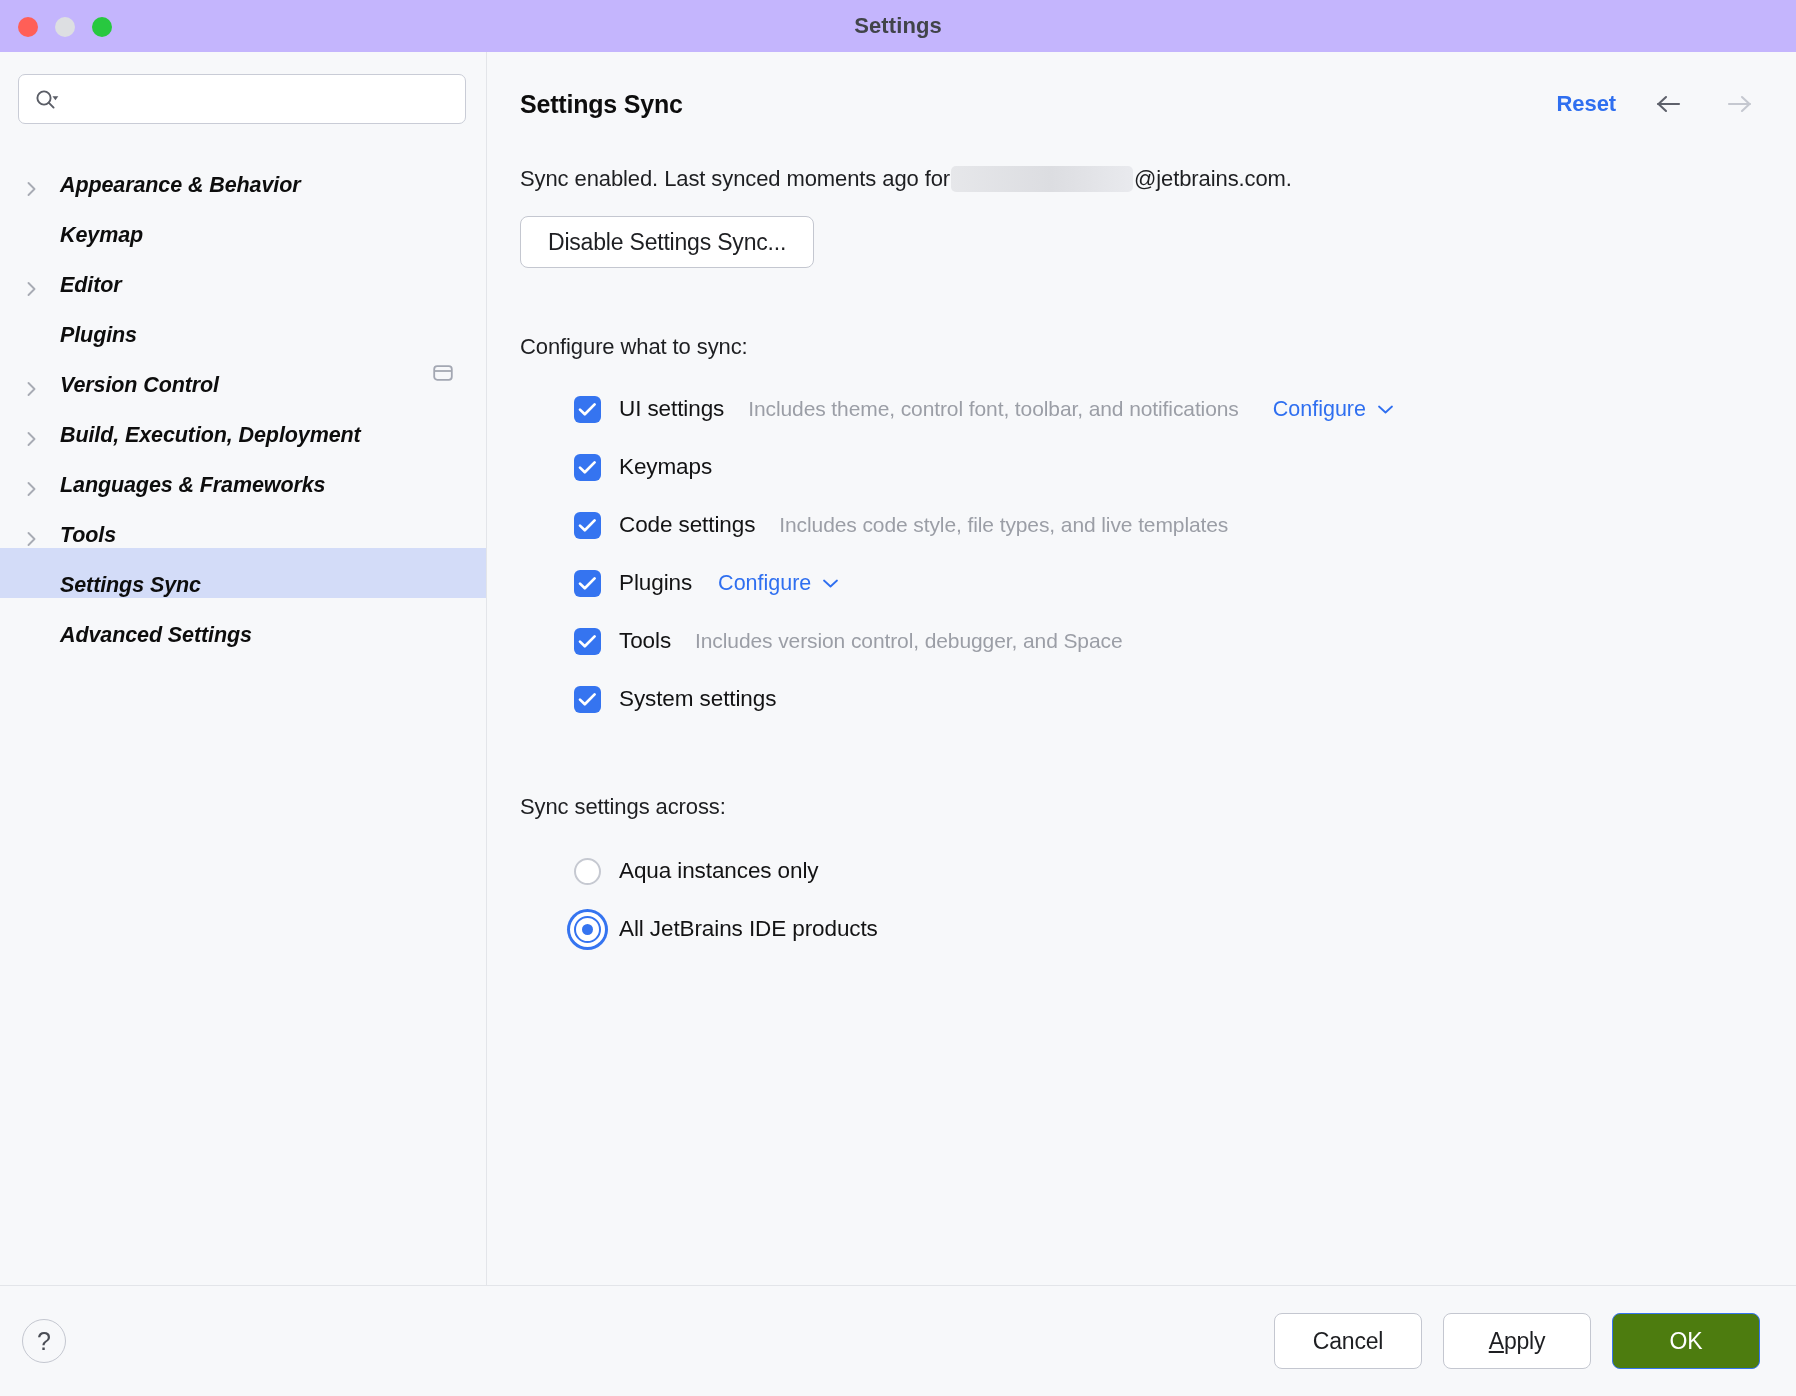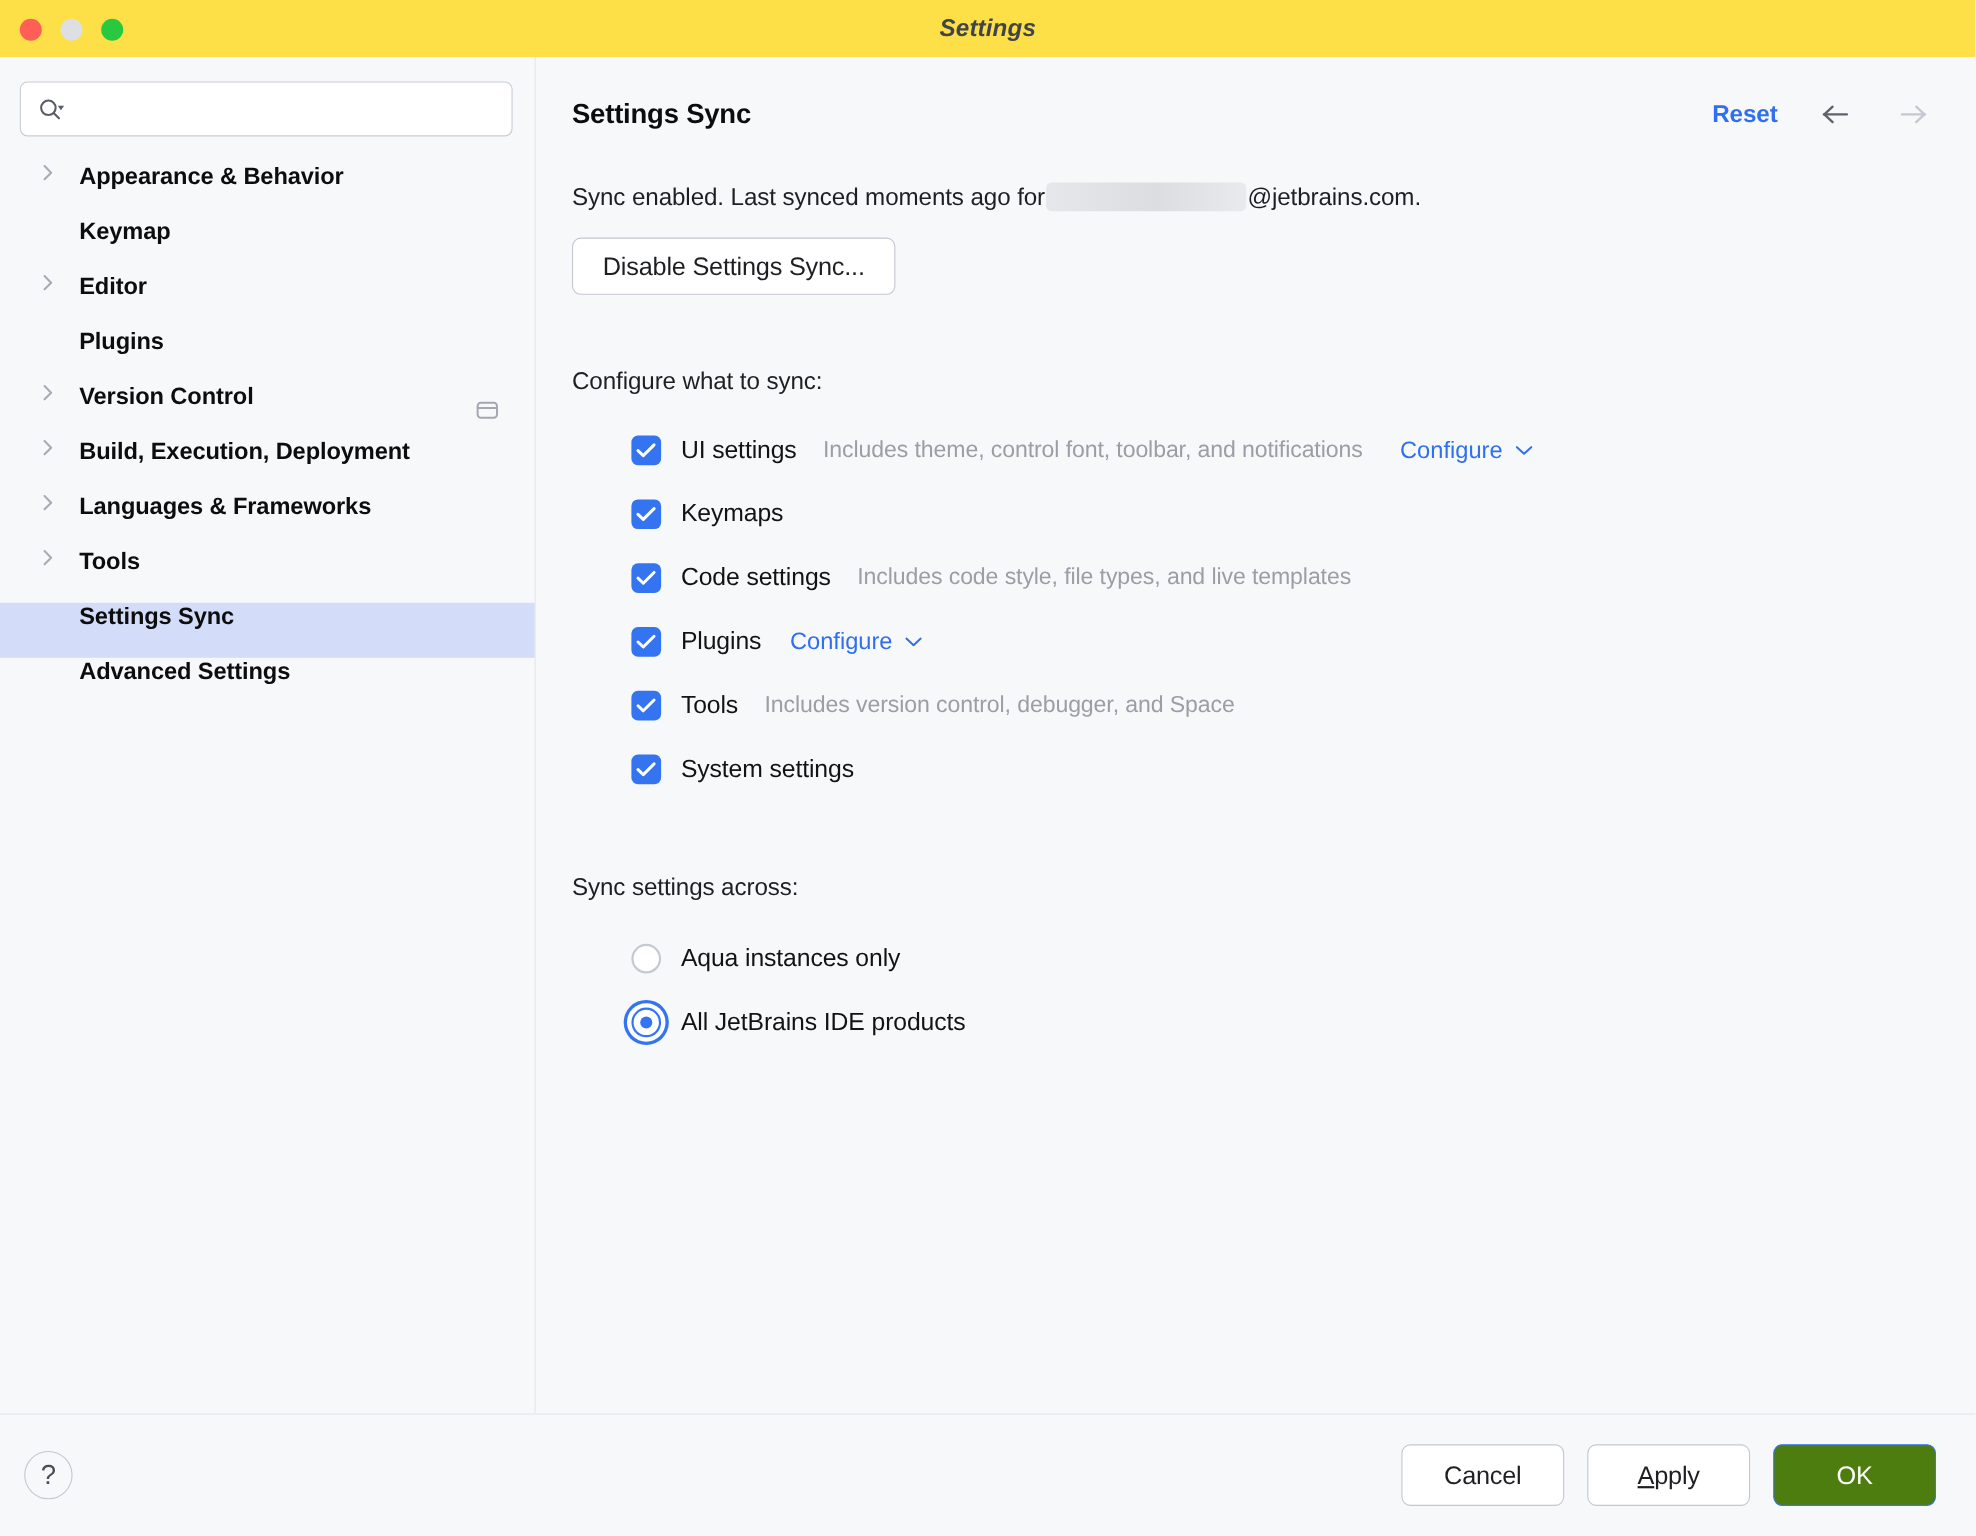--- a/index.html
+++ b/index.html
@@ -10,22 +10,21 @@
     color: #1e1f22;
     overflow: hidden;
   }
 
   .window { position: relative; width: 1796px; height: 1396px; background: #f7f8fa; }
 
   
   .titlebar {
     position: absolute; top: 0; left: 0; right: 0; height: 52px;
     display: flex; align-items: center; justify-content: center;
-    background: #fde047;
-    font-style: italic;
+    background: #c4b5fd;
   }
   .traffic { position: absolute; left: 18px; top: 17px; display: flex; gap: 17px; }
   .light { width: 20px; height: 20px; border-radius: 50%; }
   .light.close  { background: #ff5f57; }
   .light.min    { background: #dddfe2; }
   .light.zoom   { background: #28c840; }
   .win-title { font-size: 22px; font-weight: bold; color: #414449; letter-spacing: .1px; }
 
   
   .sidebar {
@@ -43,22 +42,22 @@
   .search-icon { display: flex; align-items: center; flex: none; }
   .search-input {
     border: none; outline: none; background: transparent;
     font-family: "Liberation Sans", sans-serif; font-size: 19px;
     color: #1e1f22; flex: 1; margin-left: 10px; height: 100%;
   }
 
   .tree { margin-top: 24px; }
   .tree-row {
     position: relative; height: 50px;
-    display: flex; align-items: flex-start;
-    padding-left: 38px; cursor: default;
+    display: flex; align-items: flex-end;
+    padding-left: 26px; cursor: default; font-style: italic;
   }
   .tree-row.selected { background: #d3dcf8; }
   .arrow { width: 34px; flex: none; display: flex; align-items: center; justify-content: flex-start; }
   .tree-label {
     font-size: 21.5px; font-weight: bold; color: #0d0d0d;
     letter-spacing: -.1px; white-space: nowrap;
   }
   .tree-row .panel-icon {
     position: absolute; right: 32px; top: 50%; transform: translateY(-50%);
     display: flex; align-items: center;

